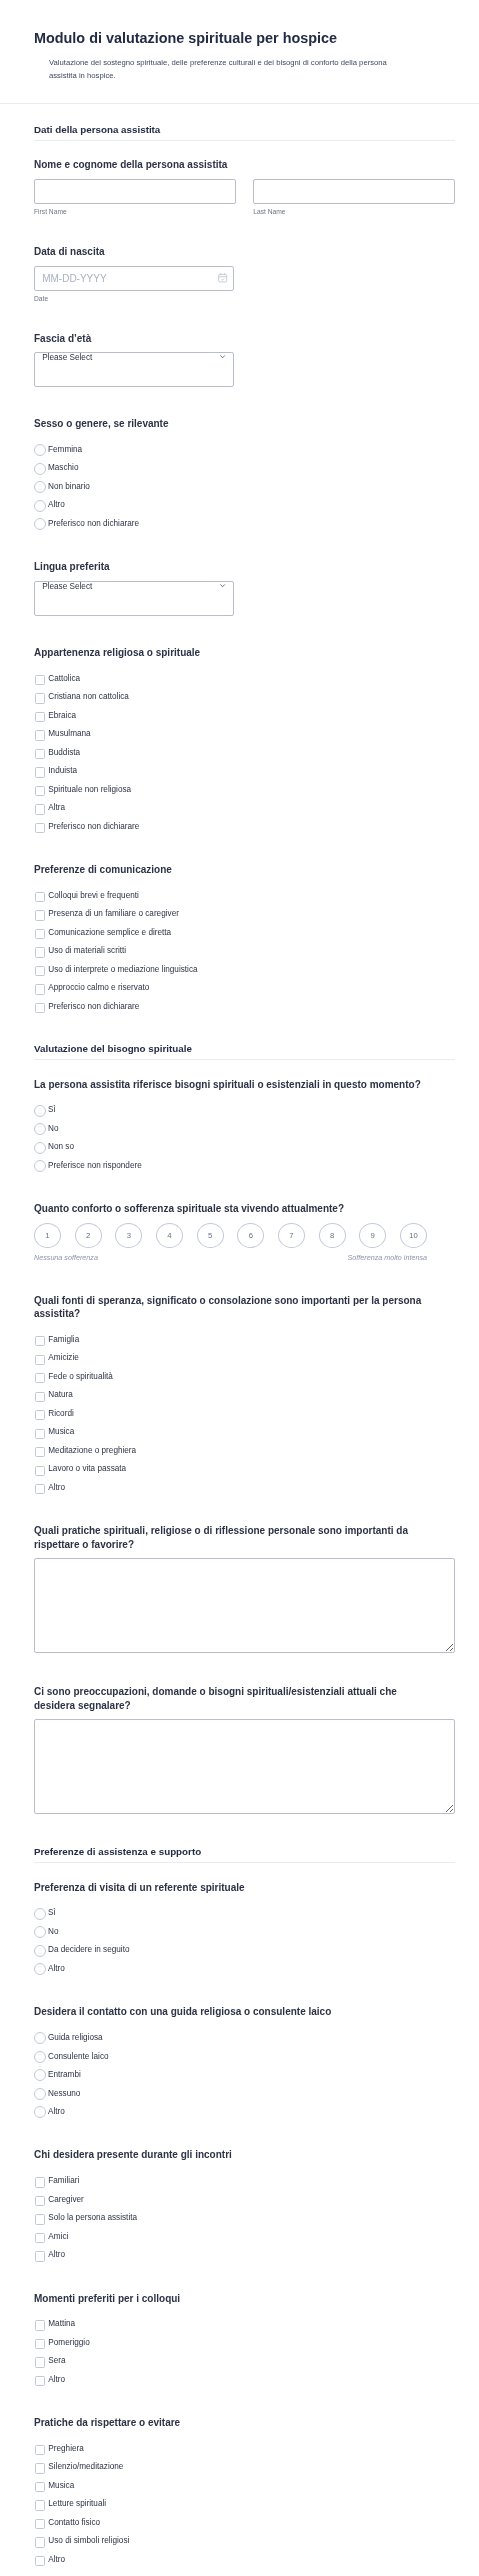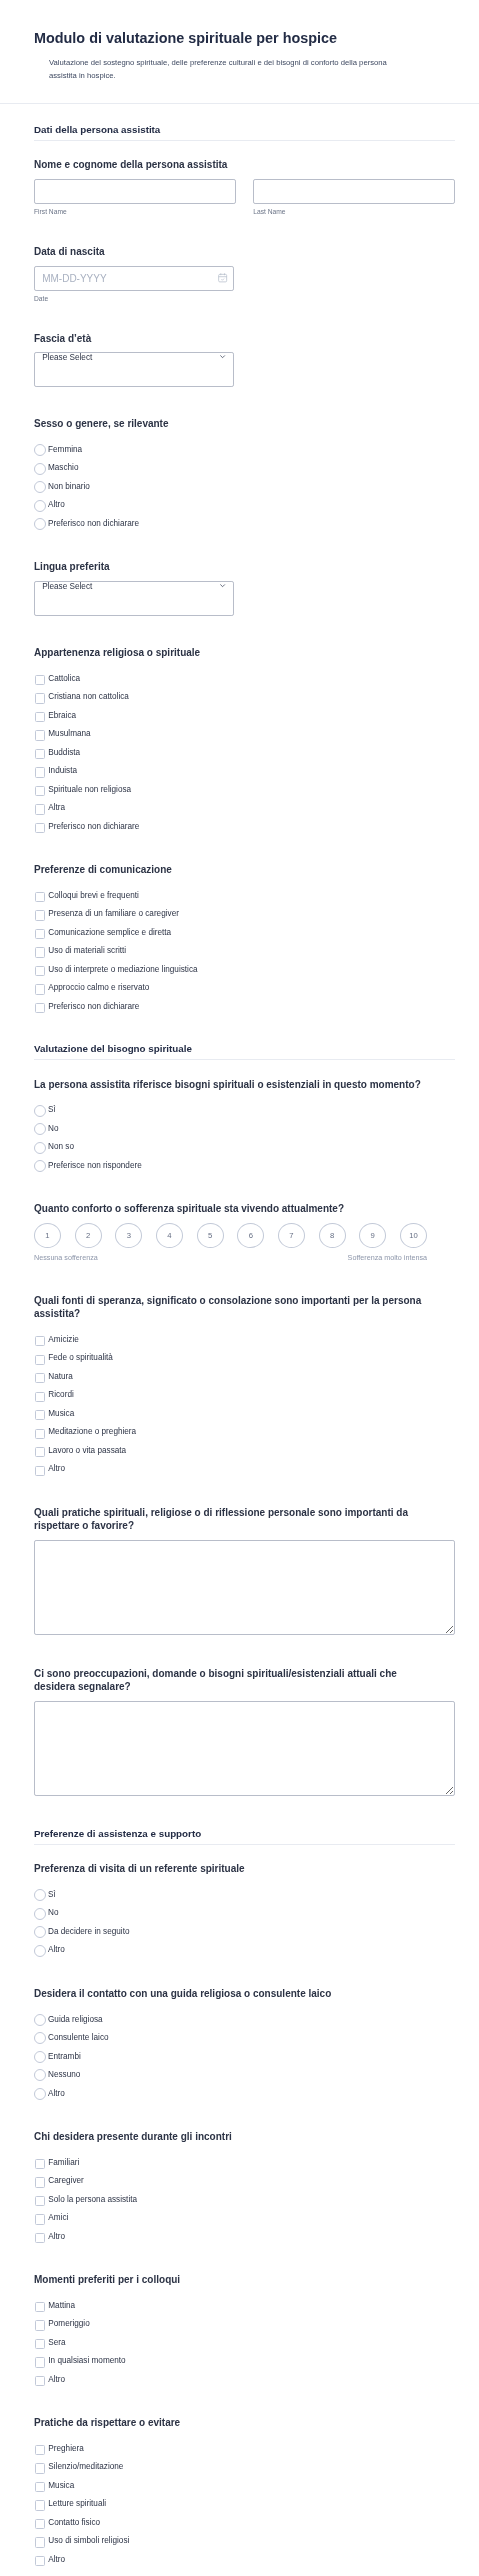--- a/index.html
+++ b/index.html
@@ -69,21 +69,21 @@
   .ctrl.radio { width: 12px; height: 12px; border: 0.5px solid #c2c9d8; border-radius: 50%; }
   .ctrl.checkbox { width: 10.3px; height: 10.3px; border: 0.5px solid #c2c9d8; border-radius: 1.5px; margin: 0 1px; }
   .opt-label { font-size: 8.2px; color: #2c3345; line-height: 12.4px; }
 
   .scale-row { display: flex; justify-content: space-between; width: 393px; }
   .scale-pt {
     width: 27px; height: 25px; border: 0.5px solid #c3cad8; border-radius: 50%;
     display: flex; align-items: center; justify-content: center;
     font-size: 7.7px; color: #666f85; cursor: pointer; background: #fff;
   }
-  .scale-labels { display: flex; justify-content: space-between; width: 393px; margin-top: 5.2px; }
+  .scale-labels { display: flex; justify-content: space-between; width: 393px; margin-top: 5.2px; font-style: italic; }
   .scale-labels .sl { font-size: 7.2px; line-height: 10.8px; color: #8d96aa; max-width: 82px; }
   .scale-labels .sl.right { }
 </style>
 </head>
 <body>
 
 <div class="card">
 
   <div class="header">
     <h1>Modulo di valutazione spirituale per hospice</h1>
@@ -289,20 +289,24 @@
       <span class="sl">Nessuna sofferenza</span>
       <span class="sl right">Sofferenza molto intensa</span>
     </div>
   </div>
 
   <div class="q">
     <div class="q-label">Quali fonti di speranza, significato o consolazione sono importanti per la persona assistita?</div>
     <div class="opts">
         <div class="opt">
           <span class="ctrl checkbox"></span>
+          <span class="opt-label">Famiglia</span>
+        </div>
+        <div class="opt">
+          <span class="ctrl checkbox"></span>
           <span class="opt-label">Amicizie</span>
         </div>
         <div class="opt">
           <span class="ctrl checkbox"></span>
           <span class="opt-label">Fede o spiritualità</span>
         </div>
         <div class="opt">
           <span class="ctrl checkbox"></span>
           <span class="opt-label">Natura</span>
         </div>
@@ -427,24 +431,20 @@
         <div class="opt">
           <span class="ctrl checkbox"></span>
           <span class="opt-label">Pomeriggio</span>
         </div>
         <div class="opt">
           <span class="ctrl checkbox"></span>
           <span class="opt-label">Sera</span>
         </div>
         <div class="opt">
           <span class="ctrl checkbox"></span>
-          <span class="opt-label">In qualsiasi momento</span>
-        </div>
-        <div class="opt">
-          <span class="ctrl checkbox"></span>
           <span class="opt-label">Altro</span>
         </div>
       </div>
   </div>
 
   <div class="q">
     <div class="q-label">Pratiche da rispettare o evitare</div>
     <div class="opts">
         <div class="opt">
           <span class="ctrl checkbox"></span>

